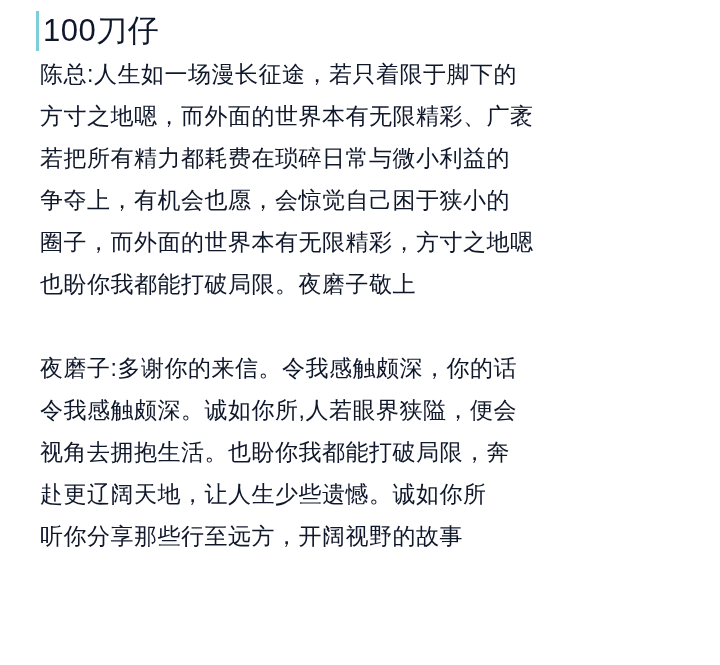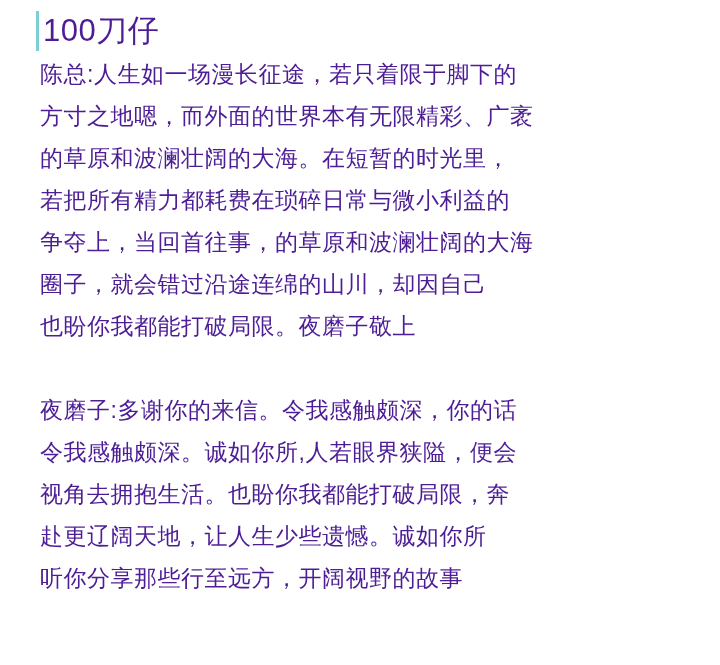--- a/index.html
+++ b/index.html
@@ -11,21 +11,21 @@
     height: 665px;
     background: #ffffff;
     overflow: hidden;
     font-family: "Liberation Sans", "DejaVu Sans", sans-serif;
   }
   .note-editor {
     box-sizing: border-box;
     width: 720px;
     height: 665px;
     padding: 9px 20px 0 40px;
-    color: #4c1d95;
+    color: #0f172a;
   }
   .title-row {
     display: flex;
     align-items: center;
     height: 44px;
   }
   .caret {
     width: 3px;
     height: 40px;
     background: #7bd0d8;
@@ -58,24 +58,23 @@
 <div class="note-editor">
 
   <div class="title-row">
     <span class="caret"></span>
     <h1 class="note-title">100刀仔</h1>
   </div>
 
   <div>
     <div class="text-line">陈总:人生如一场漫长征途，若只着限于脚下的</div>
     <div class="text-line">方寸之地嗯，而外面的世界本有无限精彩、广袤</div>
-    <div class="text-line">的草原和波澜壮阔的大海。在短暂的时光里，</div>
     <div class="text-line">若把所有精力都耗费在琐碎日常与微小利益的</div>
-    <div class="text-line">争夺上，当回首往事，的草原和波澜壮阔的大海</div>
-    <div class="text-line">圈子，就会错过沿途连绵的山川，却因自己</div>
+    <div class="text-line">争夺上，有机会也愿，会惊觉自己困于狭小的</div>
+    <div class="text-line">圈子，而外面的世界本有无限精彩，方寸之地嗯</div>
     <div class="text-line">也盼你我都能打破局限。夜磨子敬上</div>
   </div>
 
   <div class="para-gap"></div>
 
   <div>
     <div class="text-line">夜磨子:多谢你的来信。令我感触颇深，你的话</div>
     <div class="text-line">令我感触颇深。诚如你所,人若眼界狭隘，便会</div>
     <div class="text-line">视角去拥抱生活。也盼你我都能打破局限，奔</div>
     <div class="text-line">赴更辽阔天地，让人生少些遗憾。诚如你所</div>

